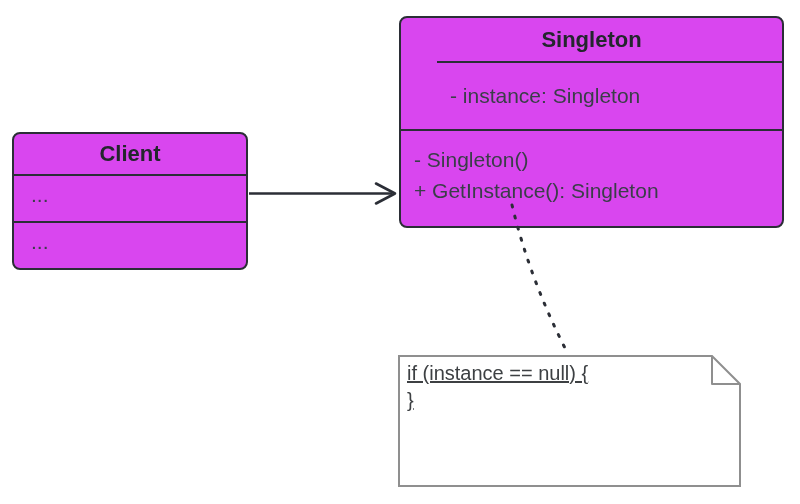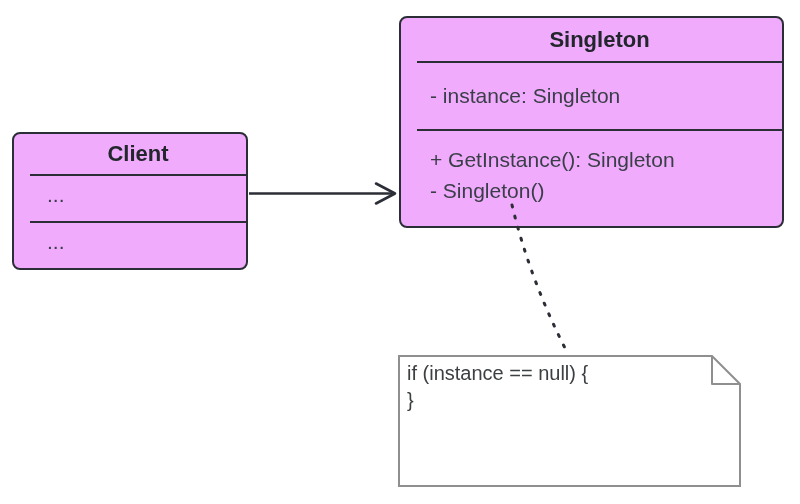--- a/index.html
+++ b/index.html
@@ -14,26 +14,25 @@
     background: #ffffff;
     overflow: hidden;
     font-family: "Liberation Sans", "DejaVu Sans", sans-serif;
   }
 
   
   .uml-class {
     position: absolute;
     z-index: 10;
     box-sizing: border-box;
-    background: #f0abfc;
+    background: #d946ef;
     border: 2.5px solid #2b2e36;
     border-radius: 8px;
     display: flex;
     flex-direction: column;
-    padding-left: 16px;
   }
   .uml-title {
     font-weight: bold;
     color: #23262d;
     text-align: center;
     display: flex;
     align-items: center;
     justify-content: center;
   }
   .uml-section {
@@ -73,20 +72,21 @@
   .singleton-box .uml-title {
     height: 43px;
     font-size: 22px;
   }
   .singleton-box .uml-section {
     padding-left: 13px;
     font-size: 21px;
   }
   .singleton-attrs {
     height: 66px;
+    margin-left: 36px;
   }
   .singleton-methods {
     flex: 1;
     justify-content: flex-start;
     padding-top: 13px;
     line-height: 31px;
   }
 
   
   .connectors {
@@ -101,20 +101,21 @@
   .note-text {
     position: absolute;
     z-index: 30;
     left: 399px;
     top: 360px;
     width: 340px;
     color: #3d4043;
     font-size: 20px;
     line-height: 27px;
     padding-left: 8px;
+    text-decoration: underline;
   }
   .note-line {
     white-space: pre;
     tab-size: 7;
   }
 </style>
 </head>
 <body>
 
 <div class="canvas">
@@ -128,22 +129,22 @@
       <span class="member">...</span>
     </div>
   </div>
 
   <div class="uml-class singleton-box">
     <div class="uml-title">Singleton</div>
     <div class="uml-section singleton-attrs">
       <span class="member">- instance: Singleton</span>
     </div>
     <div class="uml-section singleton-methods">
+      <span class="member">- Singleton()</span>
       <span class="member">+ GetInstance(): Singleton</span>
-      <span class="member">- Singleton()</span>
     </div>
   </div>
 
   <svg class="connectors" width="800" height="504" viewBox="0 0 800 504">
 
     <g>
       <line x1="249" y1="193.5" x2="392" y2="193.5" stroke-width="2.6" fill="none" stroke="#2b2e36"></line>
       <polyline points="376,183.5 395,193.5 376,203.5" stroke-width="2.6" fill="none" stroke-linecap="round" stroke-linejoin="round" stroke="#2b2e36"></polyline>
     </g>
 

